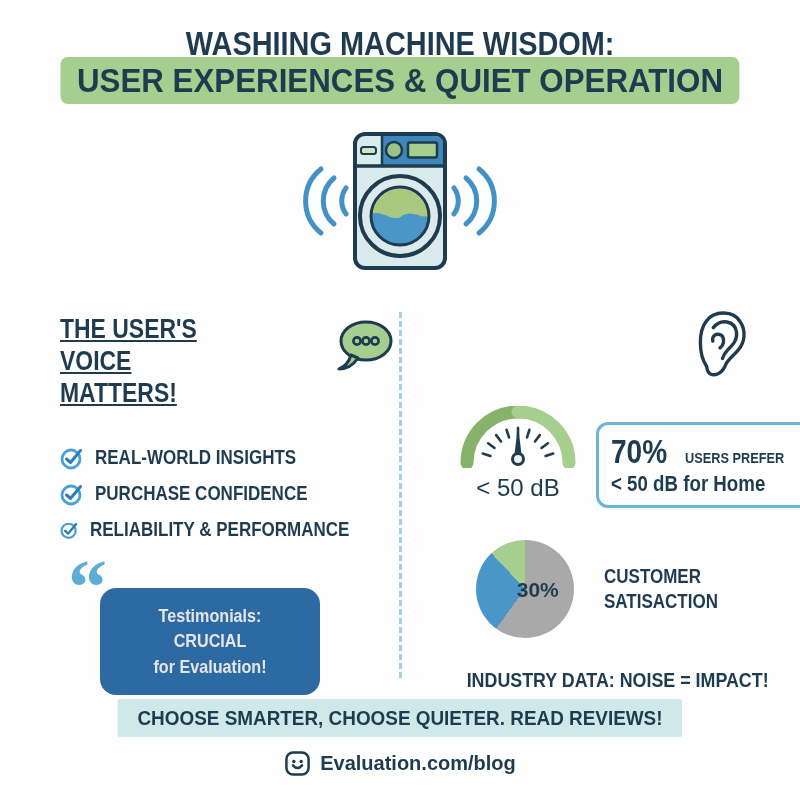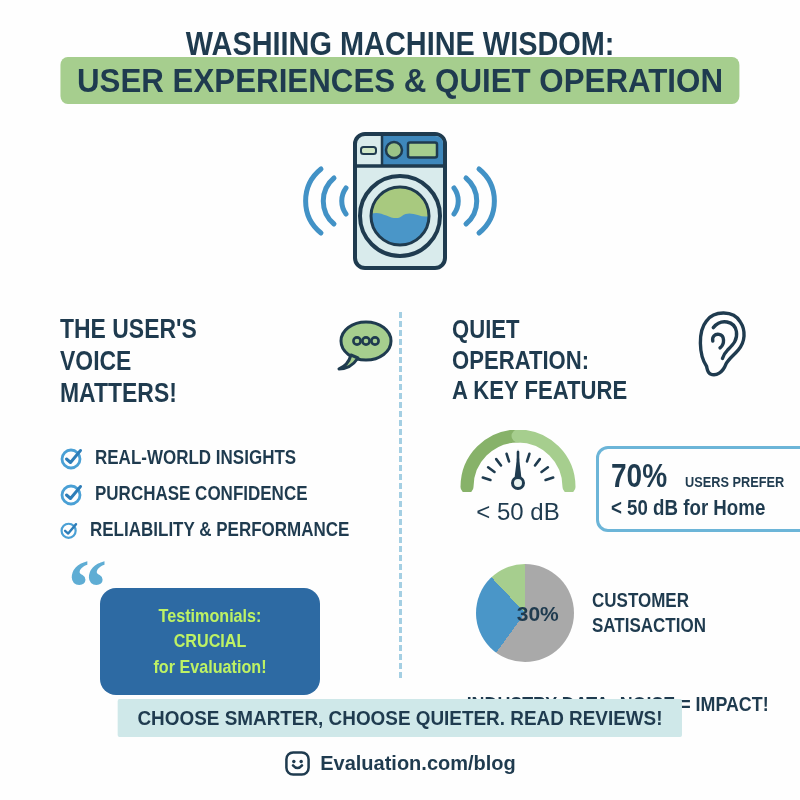--- a/index.html
+++ b/index.html
@@ -12,47 +12,47 @@
   body{background:#ffffff;font-family:"Liberation Sans",sans-serif;}
   .canvas{position:relative;width:800px;height:800px;background:#fefefe;overflow:hidden;color:var(--navy);}
   .cond{display:inline-block;transform:scaleX(0.85);transform-origin:center;}
   .cond-l{display:inline-block;transform:scaleX(0.85);transform-origin:left;}
   .title1{position:absolute;top:24px;left:0;width:100%;text-align:center;font-size:34px;font-weight:700;letter-spacing:0;}
   .title2{position:absolute;top:57px;left:50%;transform:translateX(-50%) scaleX(0.92);background:var(--green);border-radius:8px;padding:4px 18px;font-size:34px;font-weight:700;white-space:nowrap;}
   .hero{position:absolute;top:126px;left:50%;transform:translateX(-50%);}
   .divider{position:absolute;left:399px;top:312px;height:366px;border-left:3px dashed var(--divider);}
   
   .left-col{position:absolute;left:60px;top:314px;width:335px;}
-  .col-head{display:flex;align-items:flex-start;gap:22px;}
+  .col-head{display:flex;align-items:flex-start;gap:22px;text-decoration:underline;}
   .head-text{font-size:27px;font-weight:700;line-height:1.18;}
   .head-text span{display:block;}
   .bubble-wrap{margin-top:2px;}
   .checklist{margin-top:36px;display:flex;flex-direction:column;gap:12px;}
   .check-row{display:flex;align-items:center;gap:11px;}
   .check-row .lbl{font-size:20px;font-weight:700;white-space:nowrap;}
   .testimonial-wrap{position:relative;margin-top:46px;margin-left:40px;width:220px;}
-  .testimonial-box{background:var(--testimonial-bg);border-radius:16px;padding:15px 14px;text-align:center;color:#bef264;font-size:19px;font-weight:700;line-height:1.35;}
+  .testimonial-box{background:var(--testimonial-bg);border-radius:16px;padding:15px 14px;text-align:center;color:#e5e5e5;font-size:19px;font-weight:700;line-height:1.35;}
   .testimonial-box span{display:block;}
   .quote-mark{position:absolute;left:-32px;top:-40px;color:var(--quote);font-family:"Liberation Serif",serif;font-weight:700;font-size:78px;line-height:1;}
   
   .right-col{position:absolute;left:452px;top:314px;width:310px;}
   .right-col .head-text{font-size:26px;}
   .ear-wrap{margin-left:auto;margin-right:14px;margin-top:-6px;}
   .gauge-row{display:flex;align-items:flex-start;margin-top:24px;}
   .gauge-block{width:136px;text-align:center;}
   .gauge-label{margin-top:6px;font-size:24px;font-weight:400;}
   .stat-box{margin-left:12px;margin-top:16px;border:3px solid var(--box-border);border-radius:12px;padding:8px 12px;white-space:nowrap;}
   .stat-line1{display:flex;align-items:baseline;gap:8px;}
   .stat-value{font-size:33px;font-weight:700;}
   .stat-label{font-size:15px;font-weight:700;}
   .stat-line2{font-size:22px;font-weight:700;margin-top:0px;}
   .pie-row{display:flex;align-items:center;margin-top:32px;margin-left:24px;}
   .pie{position:relative;width:98px;height:98px;border-radius:50%;background:var(--pie-gray);}
   .pie-label{position:absolute;left:63%;top:51%;transform:translate(-50%,-50%);font-size:21px;font-weight:700;color:var(--navy);}
-  .pie-caption{margin-left:18px;font-size:20px;font-weight:700;line-height:1.25;}
+  .pie-caption{margin-left:30px;font-size:20px;font-weight:700;line-height:1.25;}
   .pie-caption span{display:block;}
   .industry{margin-top:30px;margin-left:-12px;width:334px;text-align:center;font-size:21px;font-weight:700;white-space:nowrap;}
   
   .banner{position:absolute;top:699px;left:50%;transform:translateX(-50%) scaleX(0.9);background:var(--banner-bg);padding:7px 22px;font-size:21px;font-weight:700;white-space:nowrap;border-radius:2px;}
   .footer{position:absolute;top:750px;left:0;width:100%;display:flex;justify-content:center;align-items:center;gap:9px;font-size:20px;font-weight:700;}
   svg{display:block;}
 </style>
 </head>
 <body>
 
@@ -137,24 +137,20 @@
       <div class="quote-mark">“</div>
       <div class="testimonial-box">
         <span class="cond">Testimonials: CRUCIAL</span>
         <span class="cond">for Evaluation!</span>
       </div>
     </div>
   </div>
 
   <div class="right-col">
     <div class="col-head">
-      <div class="head-text">
-        <span class="cond-l">QUIET OPERATION:</span>
-        <span class="cond-l">A KEY FEATURE</span>
-      </div>
       <div class="ear-wrap">
         <svg width="54" height="74" viewBox="0 0 56 76">
           <g fill="none" stroke="#1f3b4f" stroke-width="3.5" stroke-linecap="round">
             <path d="M13,60 C5,48 4,24 13,13 C21,2 41,2 48,14 C54,23 53,35 46,43 C41,49 36,52 33,58 C30,66 23,71 17,68 C14,66.5 13.8,63.5 13,60"></path>
             <path d="M20,20 C28,10 42,13 44,24 C45.5,33 40,38 35,43 C32,46 30.5,49 29.5,52"></path>
             <path d="M27,41 C32,37 32,28 26,27 C21.5,26.3 18.5,29.5 19.5,34"></path>
           </g>
         </svg>
       </div>
     </div>

